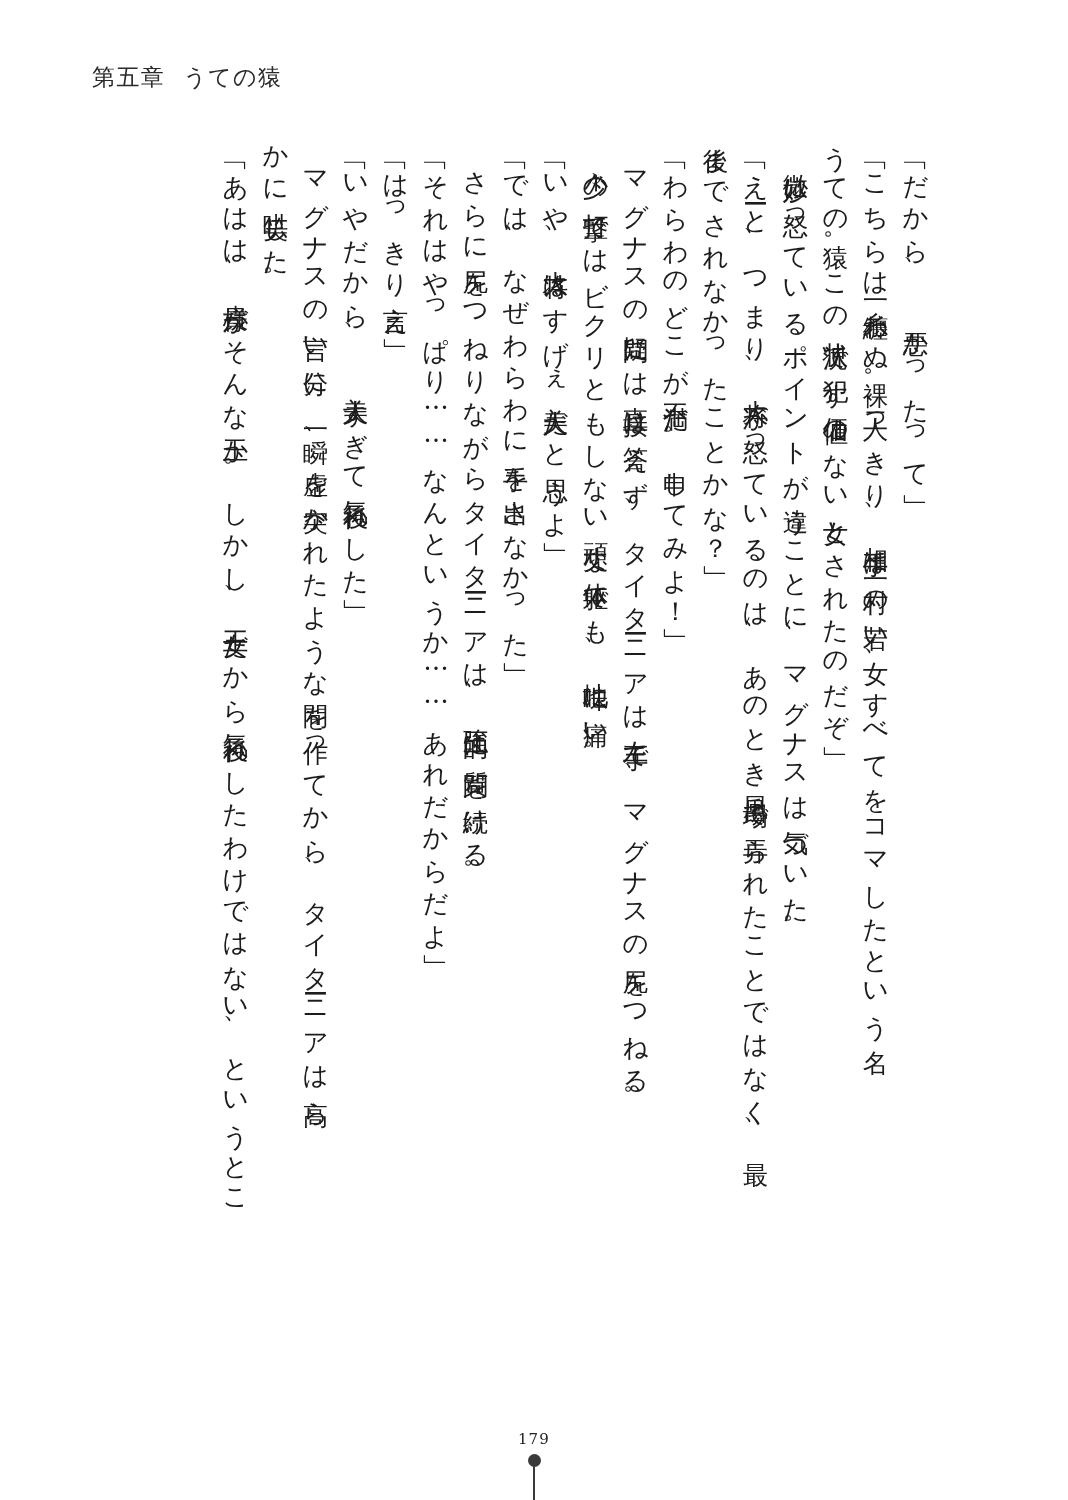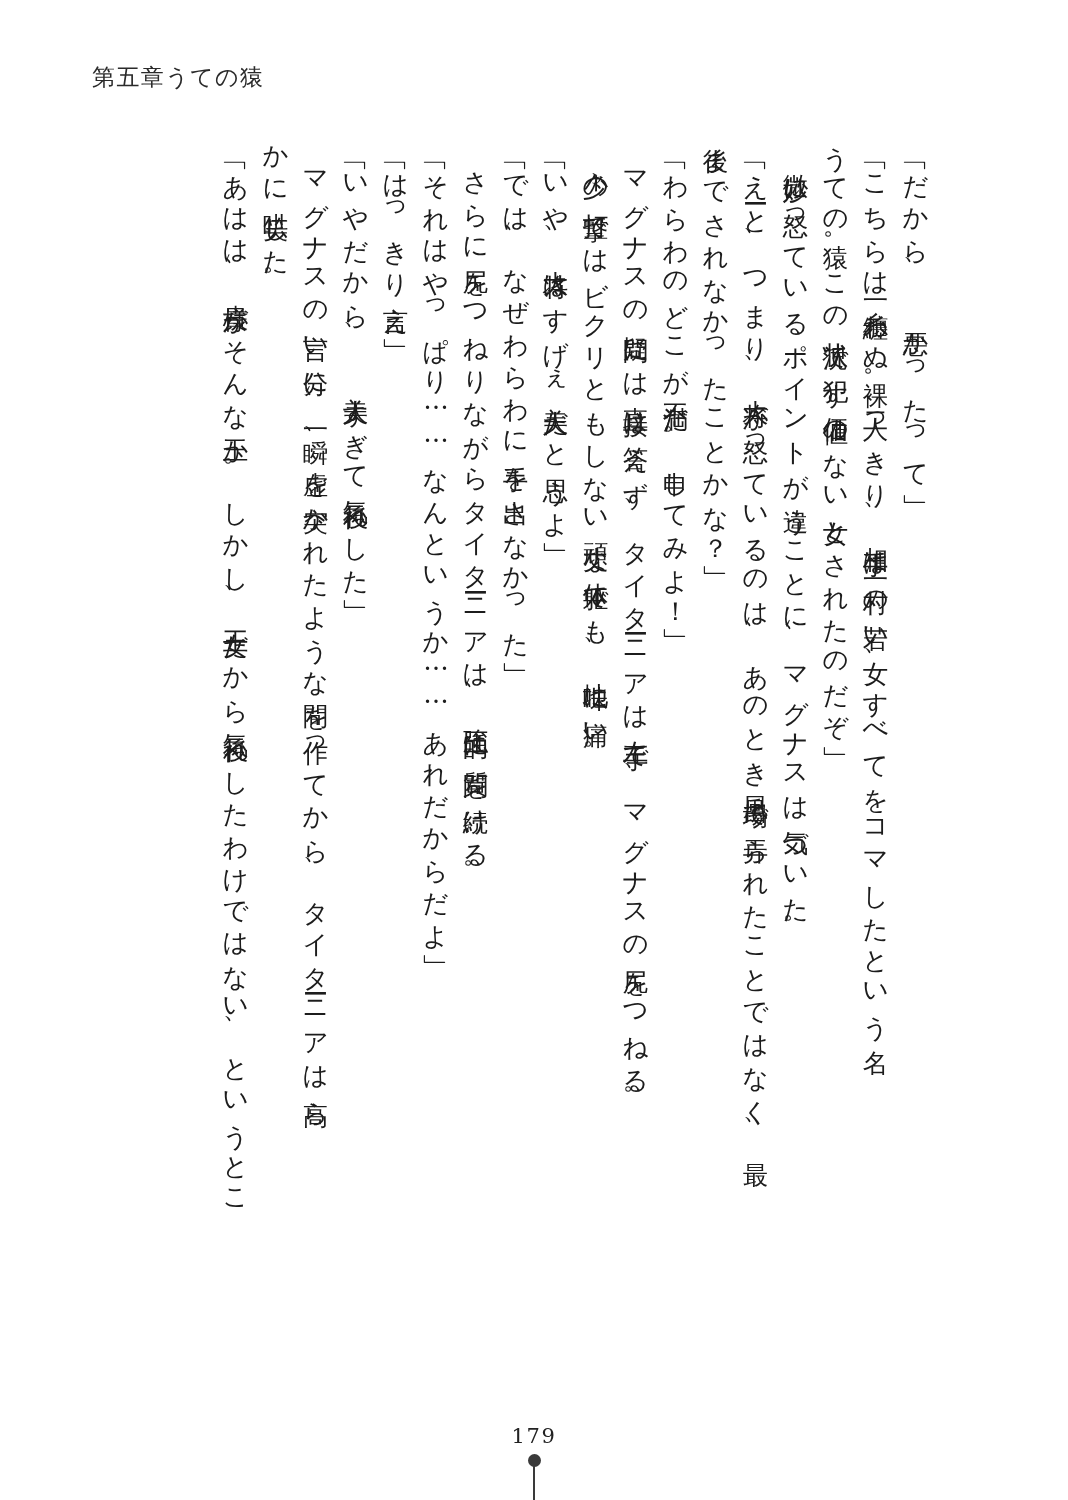--- a/index.html
+++ b/index.html
@@ -20,21 +20,21 @@
   
   .running-head {
     position: absolute;
     top: 62px;
     left: 92px;
     font-size: 23px;
     letter-spacing: 0.06em;
     color: #2a2a2a;
     white-space: nowrap;
   }
-  .running-head .chap-num { }
+  .running-head .chap-num { margin-right: 18px; }
 
   
   .body-area {
     position: absolute;
     top: 128px;
     left: 88px;
     width: 840px;
     height: 1230px;
     display: flex;
     flex-direction: row-reverse;
@@ -58,21 +58,21 @@
     box-sizing: border-box;
   }
 
   
   .folio {
     position: absolute;
     left: 0;
     right: 0;
     bottom: 52px;
     text-align: center;
-    font-size: 21px;
+    font-size: 15px;
     color: #222;
     letter-spacing: 0.08em;
   }
   .ornament {
     position: absolute;
     left: 50%;
     bottom: 0px;
     transform: translateX(-50%);
     width: 14px;
     height: 52px;

